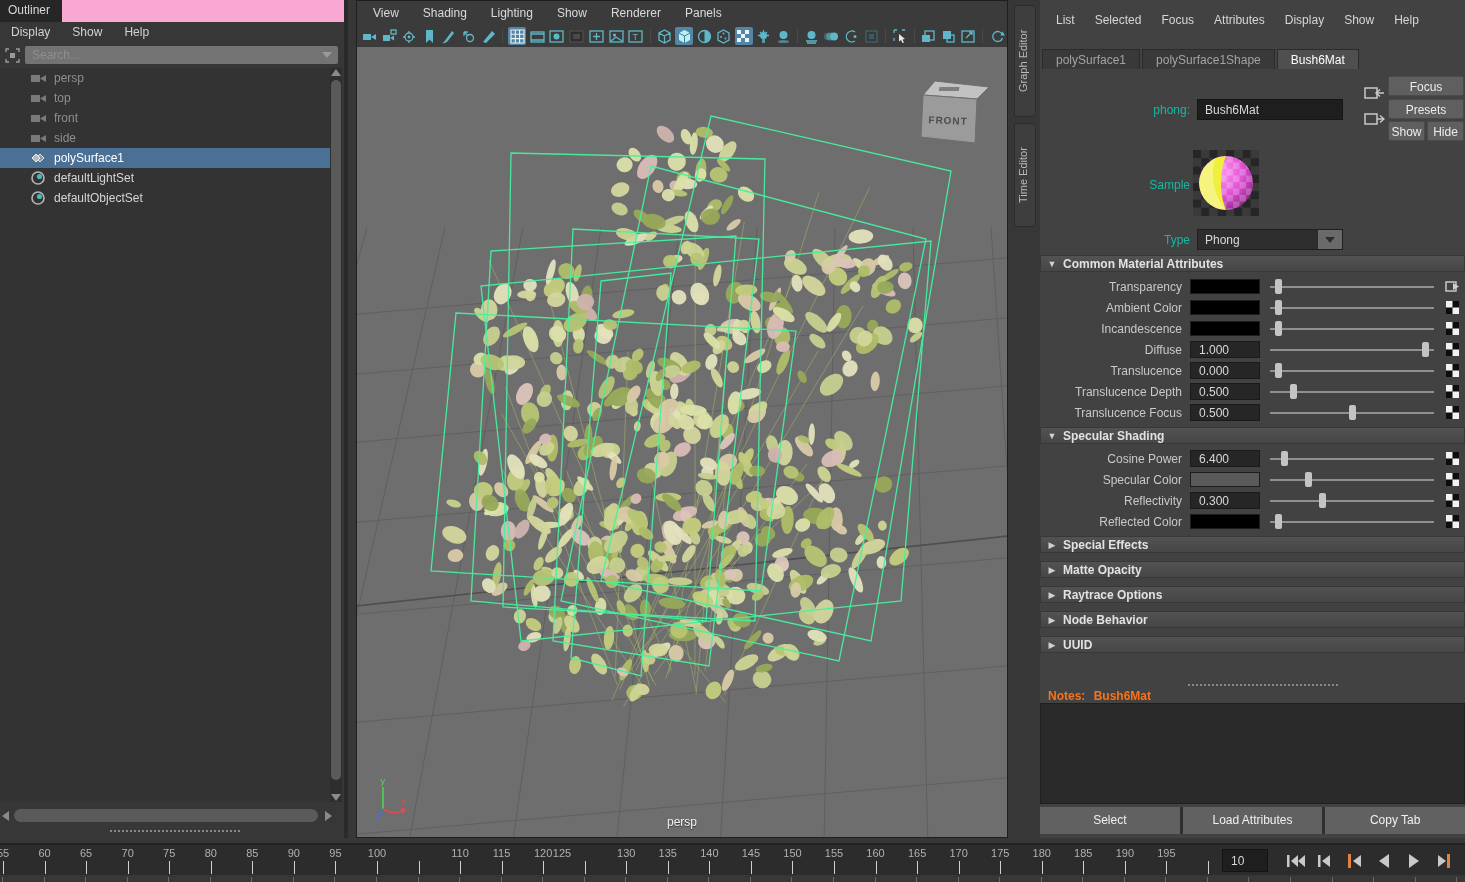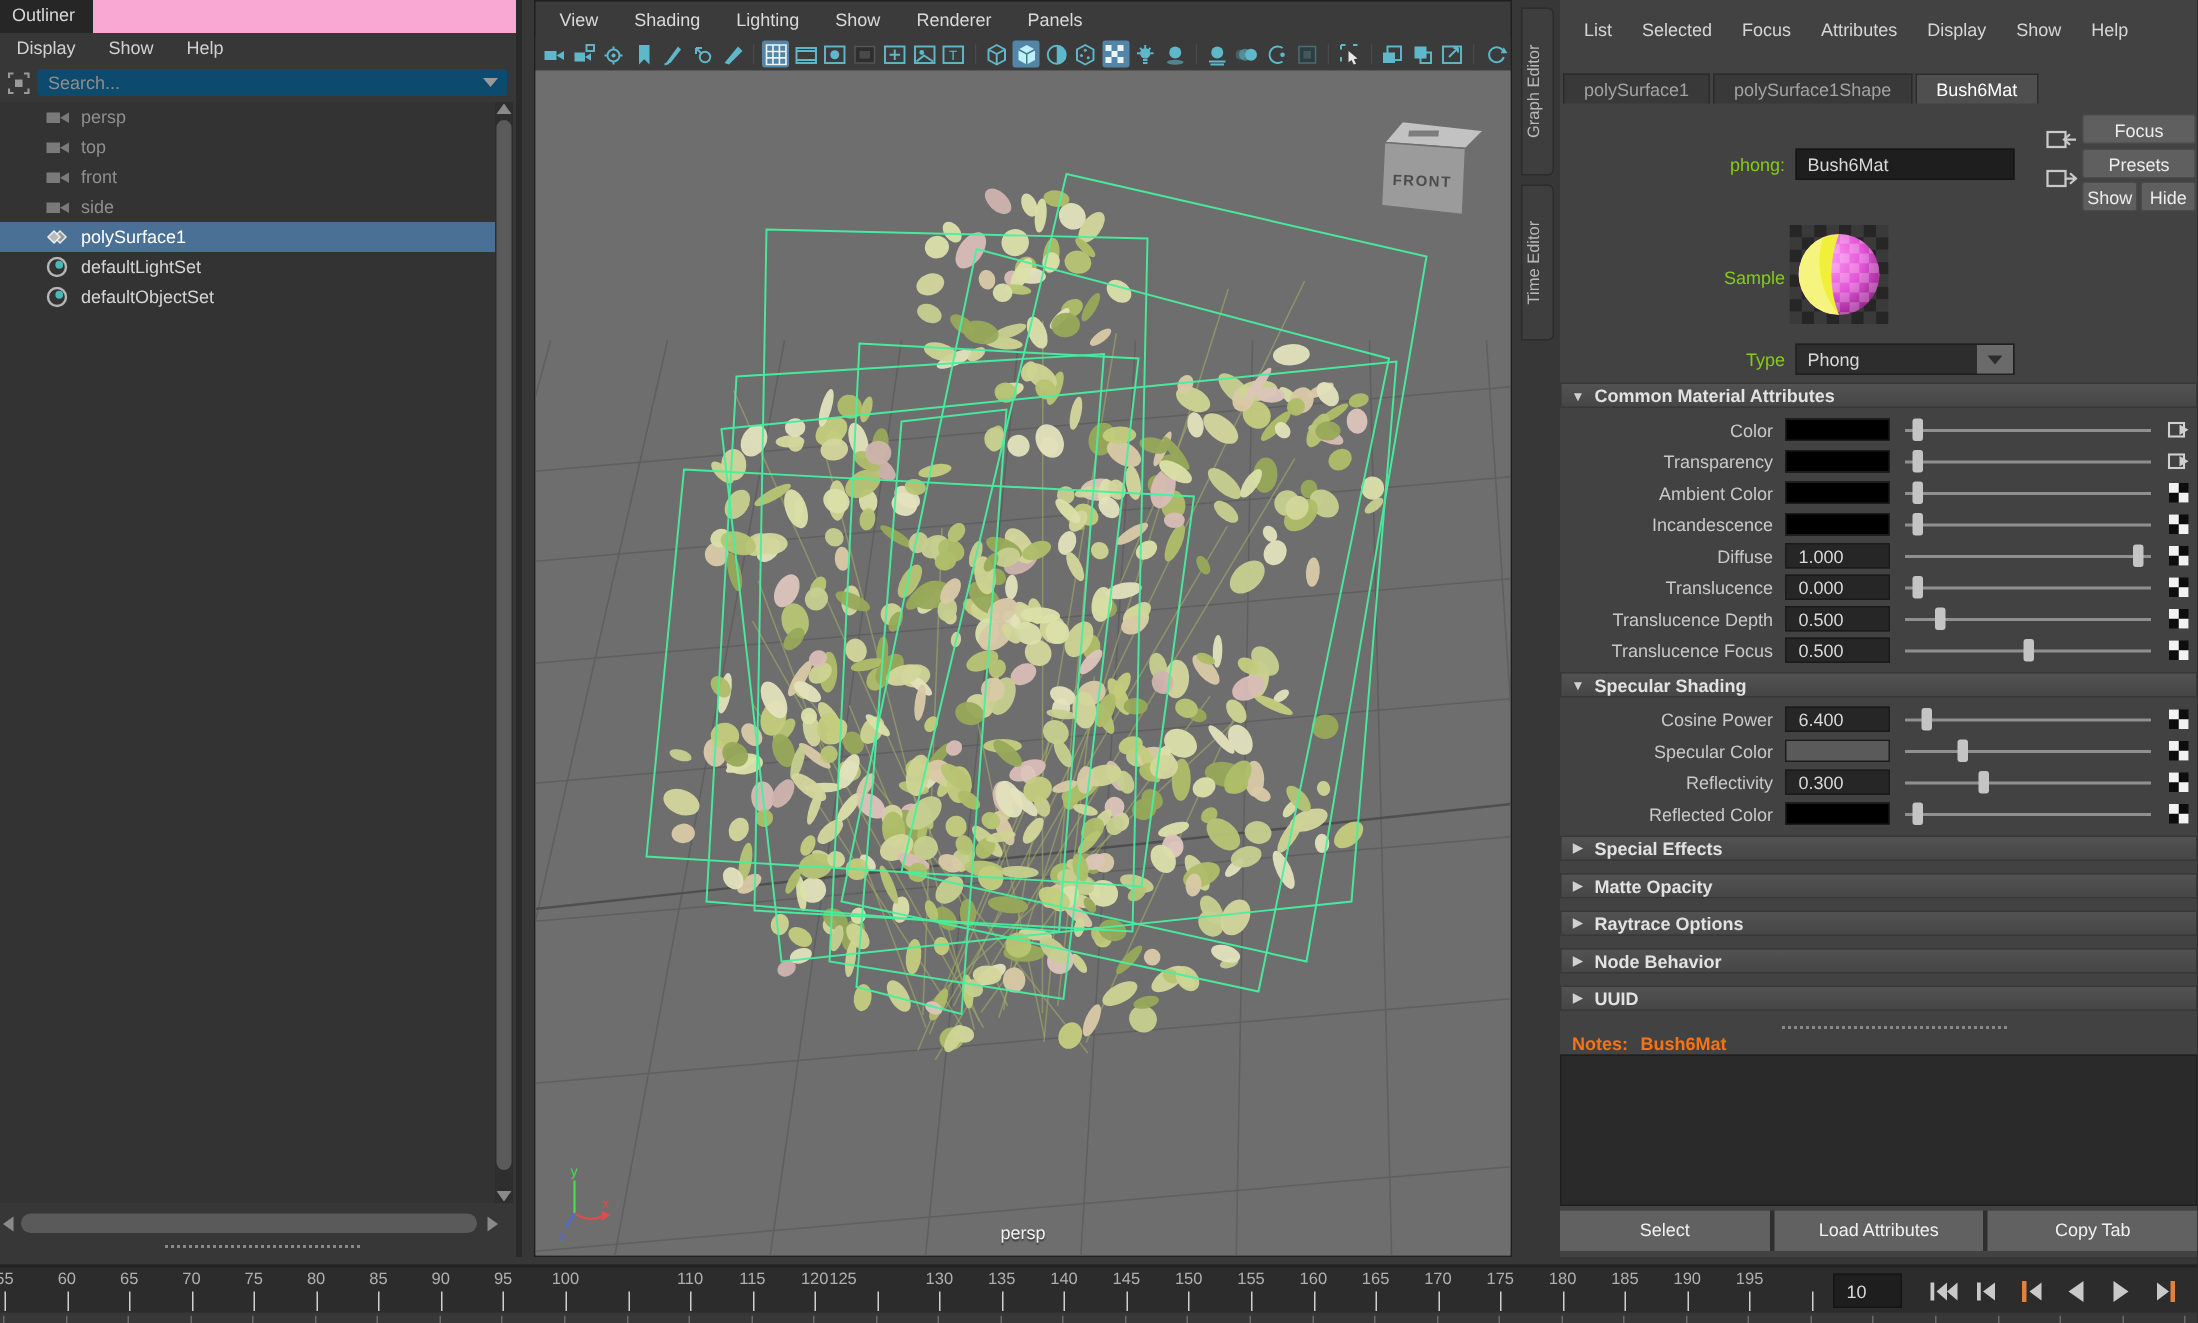--- a/index.html
+++ b/index.html
@@ -9,21 +9,21 @@
   .abs { position:absolute; }
 
   
   #outliner { left:0; top:0; width:348px; height:838px; background:#373737; border-right:4px solid #2a2a2a; }
   .ol-titlebar { position:absolute; left:0; top:0; width:100%; height:22px; background:#f9a8d4; }
   .ol-tab { display:inline-block; height:22px; padding:3px 12px 0 8px; background:#262626; color:#d8d8d8; font-size:12px; }
   .ol-menus { position:absolute; left:0; top:22px; width:100%; height:20px; display:flex; gap:0; align-items:center; background:#373737; }
   .menu-item { padding:2px 11px; color:#d2d2d2; cursor:default; }
   .ol-searchrow { position:absolute; left:0; top:44px; width:100%; height:22px; display:flex; align-items:center; }
   .scope-icon { width:18px; height:18px; margin-left:3px; display:inline-flex; align-items:center; justify-content:center; }
-  .ol-search { position:relative; flex:1; margin:0 6px 0 4px; height:18px; background:#0c4a6e; border-radius:2px; display:flex; align-items:center; }
+  .ol-search { position:relative; flex:1; margin:0 6px 0 4px; height:18px; background:#737373; border-radius:2px; display:flex; align-items:center; }
   .ol-search input { flex:1; background:transparent; border:none; outline:none; color:#cfcfcf; font-size:12px; padding-left:7px; font-family:inherit; }
   .ol-search input::placeholder { color:#8e8e8e; }
   .dd-arrow { width:0; height:0; border-left:5px solid transparent; border-right:5px solid transparent; border-top:6px solid #9a9a9a; margin-right:6px; }
   .ol-list { position:absolute; left:0; top:68px; width:334px; height:734px; background:#333333; overflow:hidden; }
   .ol-row { display:flex; align-items:center; height:20px; padding-left:30px; color:#d6d6d6; }
   .ol-row.dimmed { color:#8f8f8f; }
   .ol-row.dimmed svg { opacity:.55; }
   .ol-row.selected { background:#4a7096; color:#ffffff; }
   .ol-row .ol-ic { width:18px; height:14px; margin-right:6px; flex:0 0 auto; }
   .vscroll { position:absolute; right:2px; top:68px; width:12px; height:734px; background:#2e2e2e; }
@@ -52,21 +52,21 @@
   #sidetabs { left:1012px; top:0; width:24px; height:838px; background:#373737; }
   .vtab { position:absolute; left:2px; width:22px; background:#3e3e3e; border:1px solid #2c2c2c; border-radius:4px 0 0 4px; color:#b9b9b9; writing-mode:vertical-rl; transform:rotate(180deg); text-align:center; font-size:11px; padding:8px 2px; }
 
   
   #attred { left:1040px; top:0; width:425px; height:838px; background:#424242; }
   .ae-menus { position:absolute; left:6px; top:10px; height:20px; display:flex; align-items:center; }
   .ae-menus .menu-item { padding:2px 10px; color:#d6d6d6; }
   .ae-tabs { position:absolute; left:2px; top:49px; height:20px; display:flex; gap:2px; }
   .ae-tab { padding:3px 13px 0; height:20px; background:#393939; color:#a3a3a3; border:1px solid #2b2b2b; border-bottom:none; font-size:12px; }
   .ae-tab.active { background:#4f4f4f; color:#ffffff; }
-  .ae-label { color:#84cc16; }
+  .ae-label { color:#14b8a6; }
   #phong-label { left:0; top:103px; width:150px; text-align:right; }
   #phong-field { left:157px; top:99px; width:146px; height:21px; background:#1e1e1e; border:1px solid #151515; color:#d9d9d9; padding-left:7px; font-family:inherit; font-size:12px; }
   .conn-ic { position:absolute; left:323px; width:22px; height:18px; }
   .ae-btn { position:absolute; background:#5f5f5f; border:1px solid #4a4a4a; border-radius:2px; color:#ececec; text-align:center; font-size:12px; padding-top:3px; cursor:default; }
   #btn-focus   { left:348px; top:76px;  width:76px; height:20px; }
   #btn-presets { left:348px; top:99px;  width:76px; height:20px; }
   #btn-show    { left:348px; top:121px; width:37px; height:20px; }
   #btn-hide    { left:387px; top:121px; width:37px; height:20px; }
   #sample-label { left:0; top:178px; width:150px; text-align:right; }
   #sample-swatch { left:153px; top:150px; width:66px; height:66px; }
@@ -1143,32 +1143,20 @@
           <span class="dd-arrow"></span>
         </span>
     </div>
 
     <div id="ae-sections">
         <div class="ae-sec-h">
           <span class="sec-arrow">▼</span>
           <span class="sec-title">Common Material Attributes</span>
         </div>
         <div class="ae-row">
-          <span class="row-label">Color</span>
-          <span class="swatch" style="background:#000000"></span>
-          <span class="slider">
-            <span class="track"></span>
-            <span class="handle" style="left:5px"></span>
-          </span>
-          <svg class="map-ic" width="15" height="15">
-            <rect x="1" y="3" width="10" height="9" fill="none" stroke="#d0d0d0" stroke-width="1.4"></rect>
-            <polygon points="14,7.5 8,4 8,11" fill="#d0d0d0"></polygon>
-          </svg>
-        </div>
-        <div class="ae-row">
           <span class="row-label">Transparency</span>
           <span class="swatch" style="background:#000000"></span>
           <span class="slider">
             <span class="track"></span>
             <span class="handle" style="left:5px"></span>
           </span>
           <svg class="map-ic" width="15" height="15">
             <rect x="1" y="3" width="10" height="9" fill="none" stroke="#d0d0d0" stroke-width="1.4"></rect>
             <polygon points="14,7.5 8,4 8,11" fill="#d0d0d0"></polygon>
           </svg>

